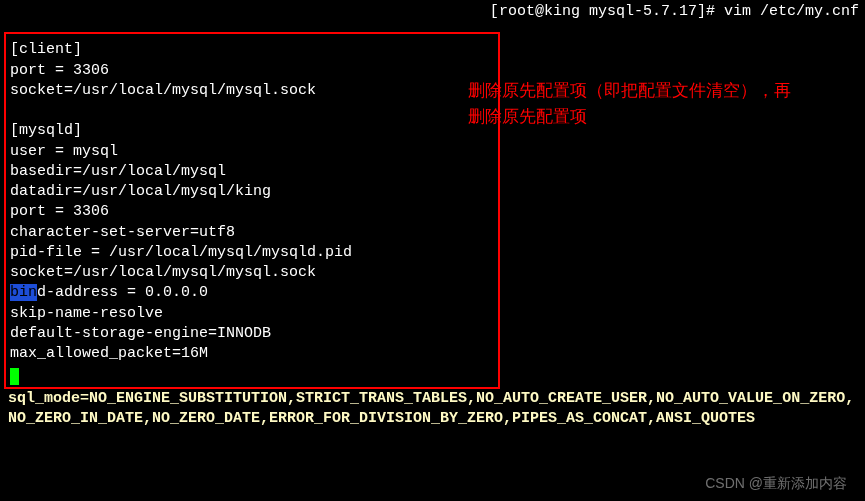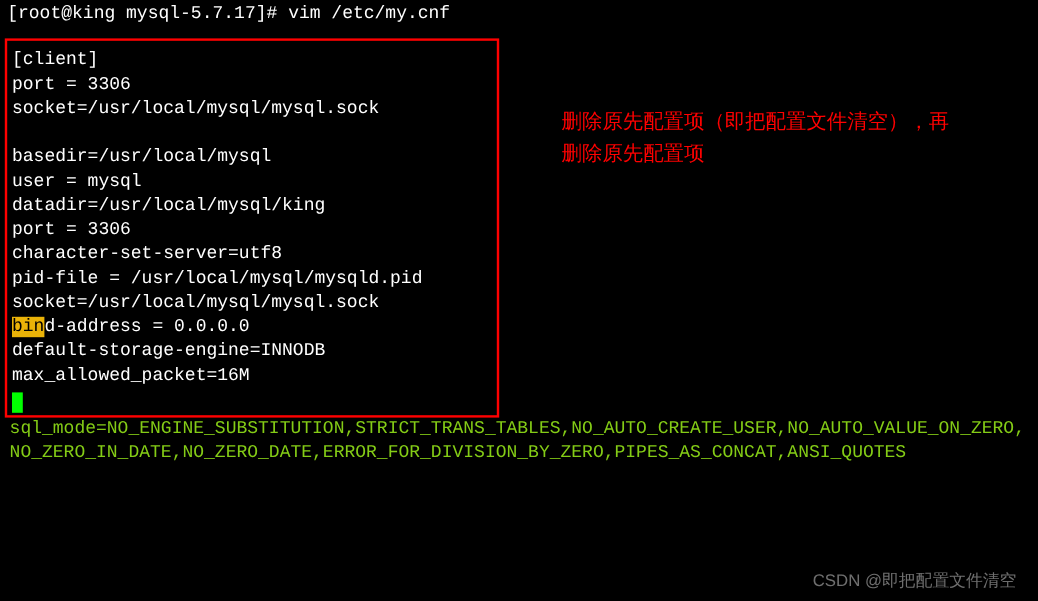--- a/index.html
+++ b/index.html
@@ -7,59 +7,59 @@
     background: #000;
     font-family: "Consolas", "Courier New", monospace;
     font-size: 15px;
     color: #fff;
     width: 865px;
     height: 501px;
     overflow: hidden;
     position: relative;
     line-height: 1.35;
   }
-  .prompt-line { padding: 2px 6px 4px 6px; }
+  .prompt-line { padding: 2px 6px 4px 6px; text-align: right; }
   .prompt-bracket { color: #fff; }
   .prompt-user { color: #fff; }
   .prompt-cmd { color: #fff; }
   .red-box {
     border: 2px solid #ff0000;
     margin: 6px 6px 0 4px;
     padding: 6px 4px 2px 4px;
-    width: 412px;
+    width: 496px;
     position: relative;
   }
   .conf-line { white-space: pre; color: #fff; }
   .hl-bin {
-    background: #eab308;
+    background: #1d4ed8;
     color: #000;
   }
   .cursor {
     display: inline-block;
     width: 9px;
     height: 17px;
     background: #00ff00;
     vertical-align: bottom;
   }
   .annotation {
     position: absolute;
     left: 468px;
     top: 78px;
     color: #ff0000;
     font-family: "Microsoft YaHei", sans-serif;
     font-size: 17px;
     line-height: 1.5;
     width: 380px;
-    margin-top: 11px;
   }
   .overflow-area {
     padding: 0 4px 4px 8px;
     white-space: pre-wrap;
     word-break: break-all;
-    color: #84cc16;
+    color: #fef9c3;
+    font-weight: bold;
   }
   .watermark {
     position: absolute;
     right: 18px;
     bottom: 8px;
     color: rgba(200,200,200,0.55);
     font-family: "Microsoft YaHei", sans-serif;
     font-size: 14px;
     pointer-events: none;
   }
@@ -72,36 +72,38 @@
   <span class="prompt-user">mysql-5.7.17</span><span class="prompt-bracket">]#</span>
   <span class="prompt-cmd">vim /etc/my.cnf</span>
 </div>
 
 <div class="red-box">
   <div id="conf-before">
       <div class="conf-line">[client]</div>
       <div class="conf-line">port = 3306</div>
       <div class="conf-line">socket=/usr/local/mysql/mysql.sock</div>
       <div class="conf-line">&nbsp;</div>
+      <div class="conf-line">[mysqld]</div>
+      <div class="conf-line">user = mysql</div>
       <div class="conf-line">basedir=/usr/local/mysql</div>
-      <div class="conf-line">user = mysql</div>
       <div class="conf-line">datadir=/usr/local/mysql/king</div>
       <div class="conf-line">port = 3306</div>
       <div class="conf-line">character-set-server=utf8</div>
       <div class="conf-line">pid-file = /usr/local/mysql/mysqld.pid</div>
       <div class="conf-line">socket=/usr/local/mysql/mysql.sock</div>
     </div>
   <div class="conf-line"><span class="hl-bin">bin</span><span>d-address = 0.0.0.0</span></div>
   <div id="conf-after">
+      <div class="conf-line">skip-name-resolve</div>
       <div class="conf-line">default-storage-engine=INNODB</div>
       <div class="conf-line">max_allowed_packet=16M</div>
     </div>
   <div class="conf-line"><span class="cursor"></span></div>
 </div>
 
 <div class="overflow-area">sql_mode=NO_ENGINE_SUBSTITUTION,STRICT_TRANS_TABLES,NO_AUTO_CREATE_USER,NO_AUTO_VALUE_ON_ZERO,NO_ZERO_IN_DATE,NO_ZERO_DATE,ERROR_FOR_DIVISION_BY_ZERO,PIPES_AS_CONCAT,ANSI_QUOTES</div>
 
 <div class="annotation">
   <div>删除原先配置项（即把配置文件清空），再</div>
   <div>删除原先配置项</div>
 </div>
 
-<div class="watermark">CSDN @即把配置文件清空</div>
+<div class="watermark">CSDN @重新添加内容</div>
 
 </body></html>

